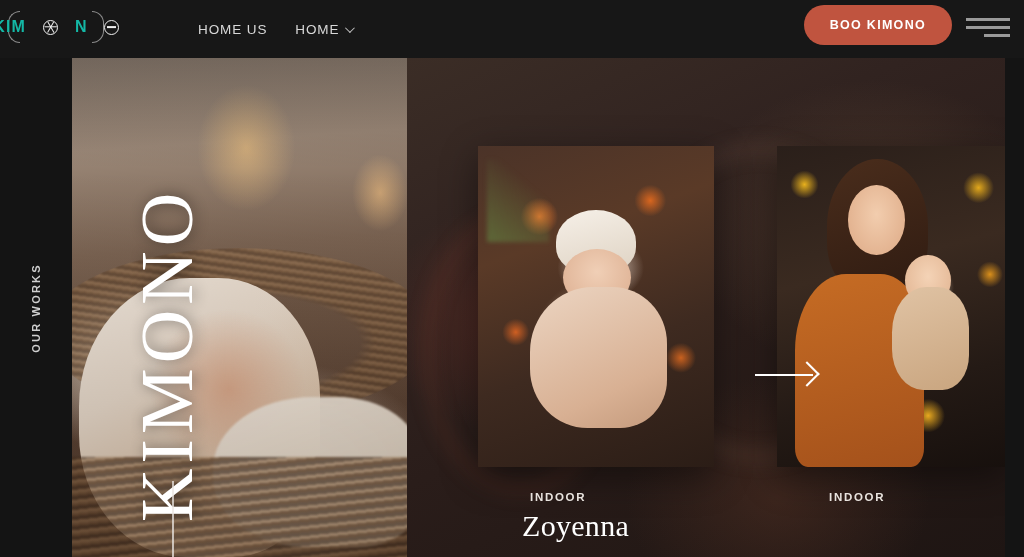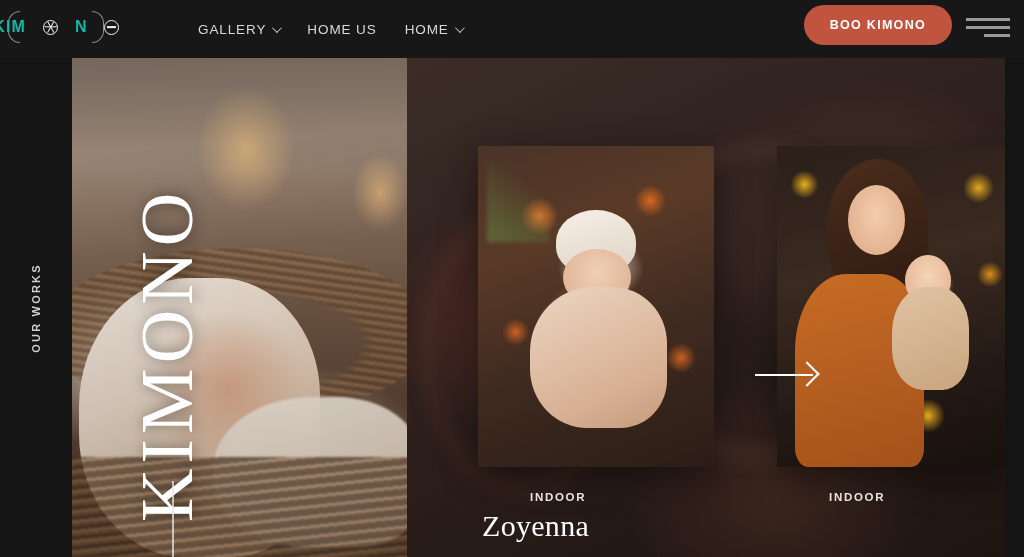--- a/index.html
+++ b/index.html
@@ -194,21 +194,21 @@
     position:absolute; left:0; top:0; overflow:hidden;
     box-shadow:0 10px 34px rgba(0,0,0,.42);
   }
   .card .tag{
     position:absolute; font-size:11.5px; font-weight:700;
     letter-spacing:1.7px; color:#e9e4df;padding-left:48px;
   }
   .card .name{
     position:absolute;
     font-family:"Liberation Serif", serif;
-    font-size:30px; color:#ffffff; letter-spacing:.3px; white-space:nowrap;
+    font-size:30px; color:#ffffff; letter-spacing:.3px; white-space:nowrap;margin-left:40px;
   }
 
   
   #card1{ left:71px; top:88px; width:240px; height:411px; }
   #card1 .thumb{ width:236px; height:321px;
     background:
       radial-gradient(circle 26px at 26% 22%, #e6762e, rgba(230,118,46,0) 72%),
       radial-gradient(circle 22px at 73% 17%, #d8661f, rgba(216,102,31,0) 72%),
       radial-gradient(circle 18px at 16% 58%, #cf5f22, rgba(207,95,34,0) 75%),
       radial-gradient(circle 20px at 86% 66%, #c9611f, rgba(201,97,31,0) 75%),
@@ -303,24 +303,20 @@
       <span class="aperture">
           <i></i>
         </span>
       <span>N</span>
       <span class="theta"></span>
     </span>
   </div>
 
   <nav class="nav">
     <div class="nav-item">
-      <span>GALLERY</span>
-      <span class="chev"></span>
-    </div>
-    <div class="nav-item">
       <span>HOME US</span>
     </div>
     <div class="nav-item">
       <span>HOME</span>
       <span class="chev"></span>
     </div>
   </nav>
 
   <button class="cta">BOO KIMONO</button>
 

